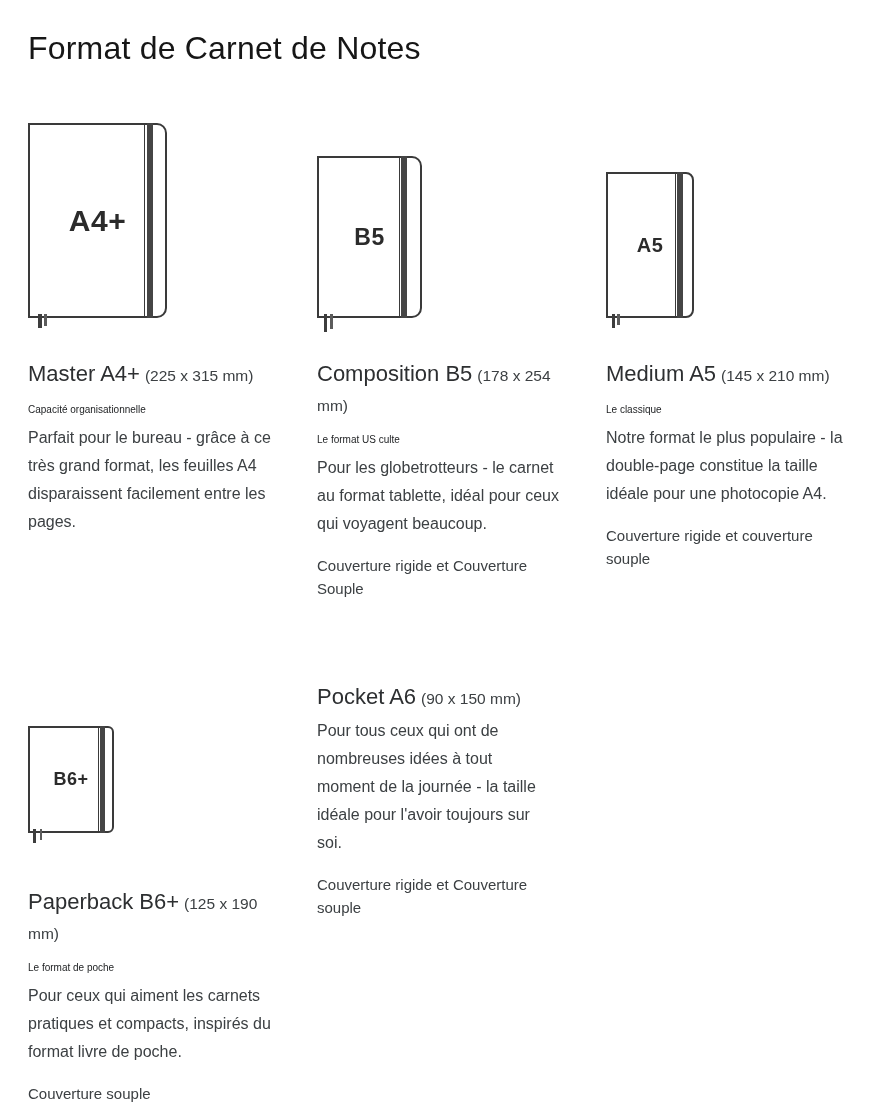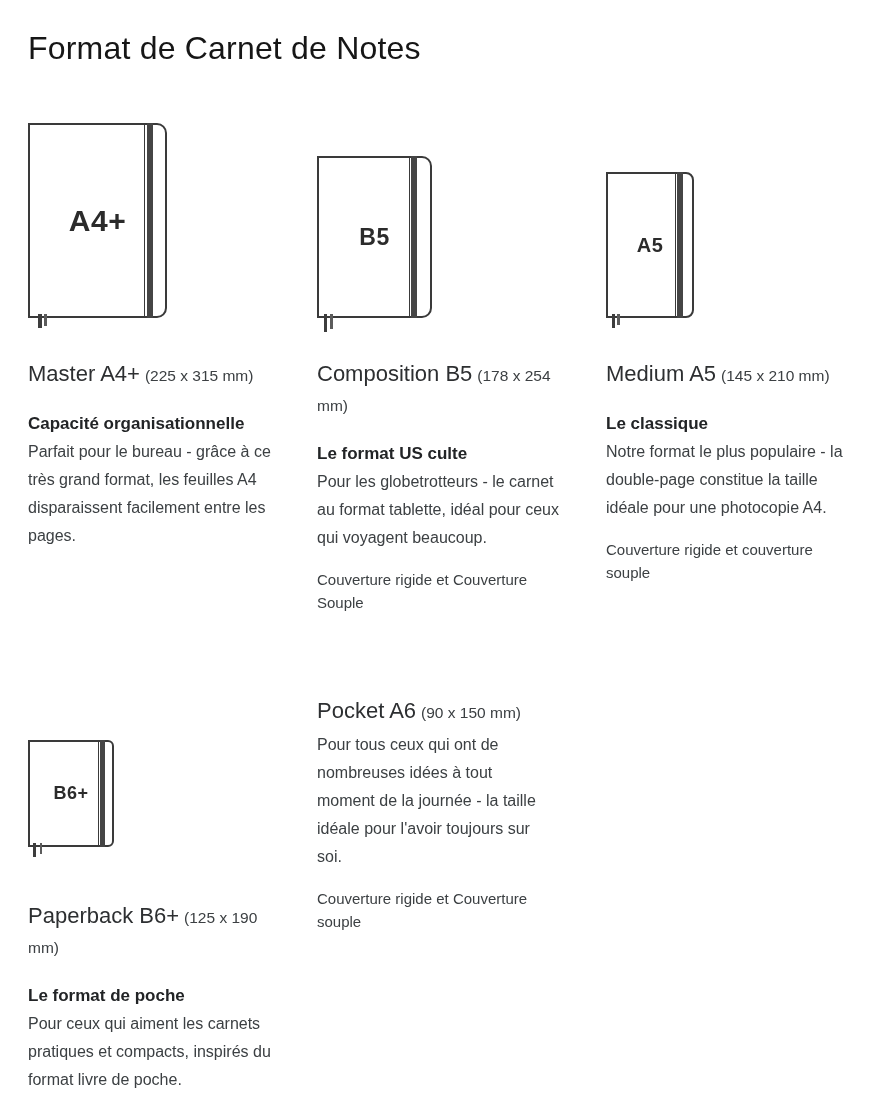--- a/index.html
+++ b/index.html
@@ -44,21 +44,21 @@
   .bm1 { background:#3d3d3d; }
   .bm2 { background:#5c5c5c; }
 
   .nb-a4p { width:139px; height:195px; border-radius:0 10px 10px 0; }
   .nb-a4p .nb-label { font-size:30px; }
   .nb-a4p .elastic { right:12px; width:6px; }
   .nb-a4p .cover-line { right:20px; }
   .nb-a4p .bm1 { left:8px;  width:3.5px; height:14px; }
   .nb-a4p .bm2 { left:13.5px; width:3px; height:12px; }
 
-  .nb-b5 { width:115px; height:162px; border-radius:0 10px 10px 0; }
+  .nb-b5 { width:105px; height:162px; border-radius:0 10px 10px 0; }
   .nb-b5 .nb-label { font-size:23px; }
   .nb-b5 .elastic { right:13px; width:6px; }
   .nb-b5 .cover-line { right:20px; }
   .nb-b5 .bm1 { left:5px;  width:3px; height:18px; }
   .nb-b5 .bm2 { left:11px; width:3px; height:15px; }
 
   .nb-a5 { width:88px; height:146px; border-radius:0 8px 8px 0; }
   .nb-a5 .nb-label { font-size:20px; }
   .nb-a5 .elastic { right:9px; width:6px; }
   .nb-a5 .cover-line { right:16px; }
@@ -78,22 +78,22 @@
   .nb-a6 .cover-line { right:11px; }
   .nb-a6 .bm1 { left:2px;  width:1.5px; height:9px; }
   .nb-a6 .bm2 { left:5.5px; width:2.5px; height:8px; }
 
   
   .card h2 {
     font-size:22px; line-height:28px; font-weight:400; color:#2d2f31;
   }
   .card .dims { font-size:15.5px; color:#3c4043; margin-left:5px; }
   .card .tagline {
-    font-size:17px; line-height:21px; font-weight:700;
-    color:#222426; margin-top:23px;
+    font-size:10px; line-height:21px; font-weight:400;
+    color:#222426; margin-top:9px;
   }
   .card .desc { font-size:16px; line-height:28px; margin-top:4px; }
   .card .covers { font-size:15px; line-height:23px; margin-top:16px; }
   .card-pocket .desc { max-width:232px; }
 </style>
 </head>
 <body>
 
 <div class="page">
   <h1 class="page-title">Format de Carnet de Notes</h1>

